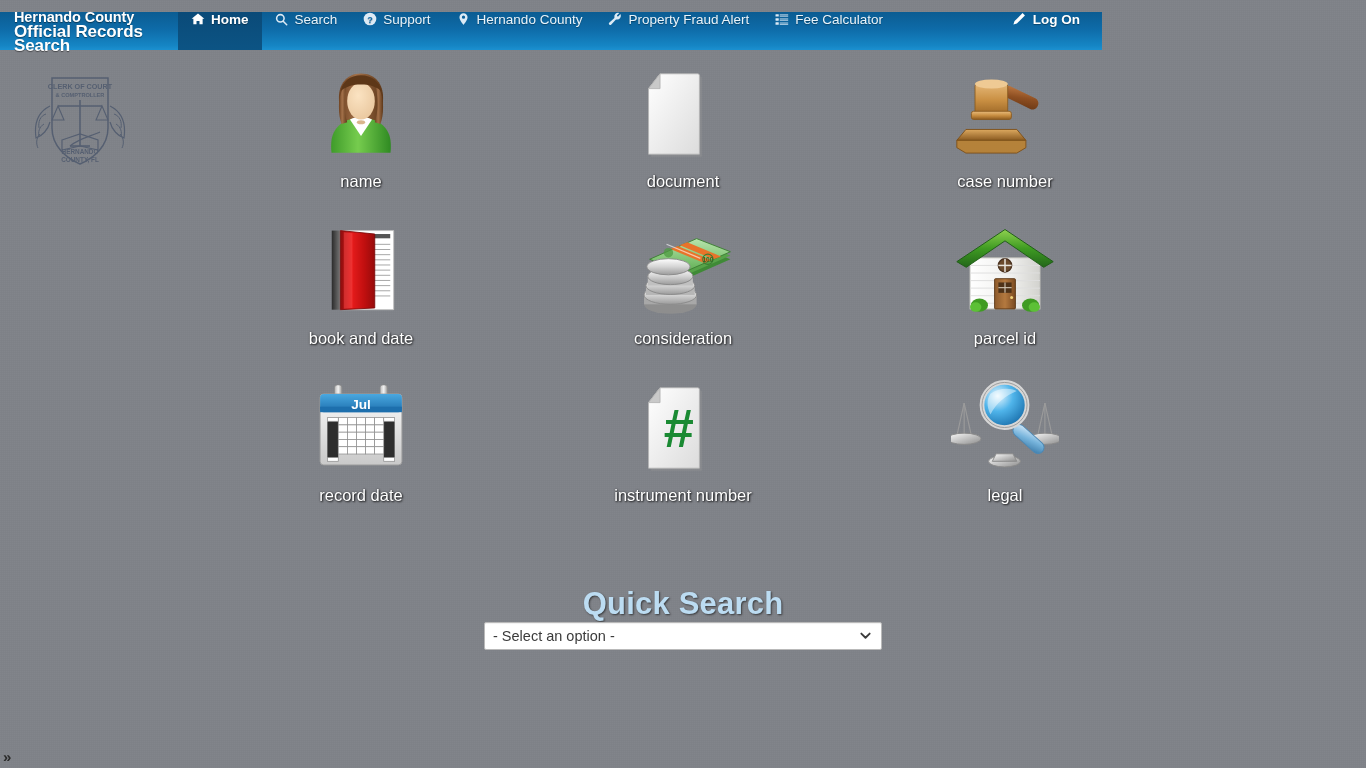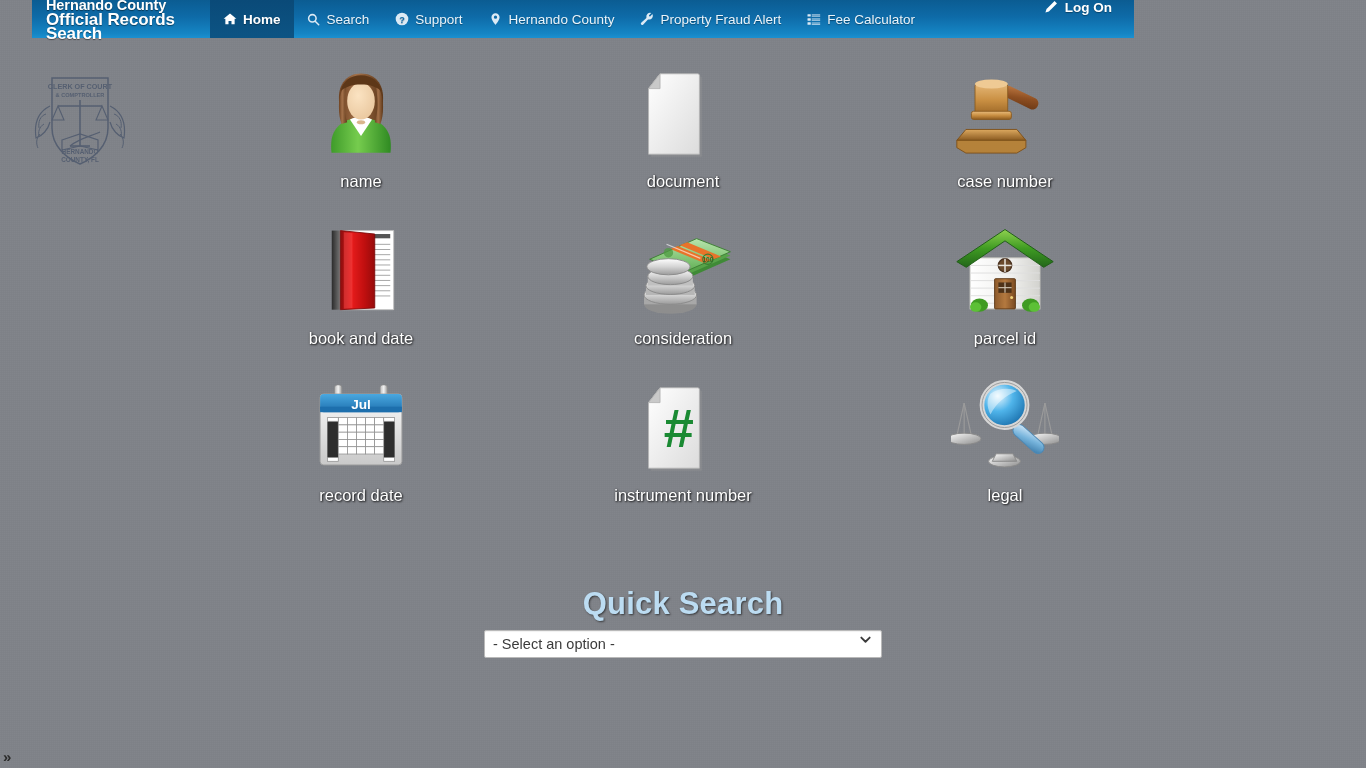--- a/index.html
+++ b/index.html
@@ -11,39 +11,38 @@
   body {
     background-color: #808389;
     background-image:
       repeating-linear-gradient(0deg, rgba(255,255,255,0.012) 0 1px, rgba(0,0,0,0.012) 1px 2px),
       repeating-linear-gradient(90deg, rgba(255,255,255,0.010) 0 1px, rgba(0,0,0,0.010) 1px 2px);
     position: relative;
   }
 
   
   #navbar {
-    position: absolute; top: 0; left: 0;
+    position: absolute; top: 12px; left: 0;
     width: 1102px; height: 38px;
     background: linear-gradient(to bottom, #0b5c92 0%, #0e6ba8 45%, #1585c4 88%, #1b90d0 100%);
     display: flex; align-items: stretch;
     z-index: 10;
-    margin-left: 32px;
   }
   #brand {
     display: flex; flex-direction: column; justify-content: center;
     padding: 0 14px 0 14px;
     width: 178px;
     color: #ffffff;
     text-shadow: 0 1px 1px rgba(0,0,0,.45);
   }
   #brand .b1 { font-size: 14.5px; font-weight: bold; line-height: 15px; letter-spacing: -0.1px;}
   #brand .b2 { font-size: 17px; font-weight: bold; line-height: 14px; letter-spacing: -0.1px;}
 
   .navitem {
-    display: flex; align-items: center; gap: 6px;
+    display: flex; gap: 6px;
     padding: 0 13px;
     color: #e9f4fb;
     font-size: 13.5px;
     text-shadow: 0 1px 1px rgba(0,0,0,.35);
     cursor: pointer;
     white-space: nowrap;
   }
   .navitem.active {
     background: linear-gradient(to bottom,#0a4a78 0%, #0c5484 100%);
     color: #ffffff;
@@ -98,21 +97,21 @@
   #qs {
     position:absolute; left:0; top:586px; width:1366px;
     display:flex; flex-direction:column; align-items:center;
   }
   #qs-title {
     font-size: 31px; font-weight: bold; color: #bcdcf2;
     text-shadow: 1px 1px 2px rgba(0,0,0,.55);
     letter-spacing: .2px;
   }
   #qs-select {
-    margin-top: 8px;
+    margin-top: 0;
     width: 398px; height: 28px;
     background: #ffffff;
     border: 1px solid #b9b9b9;
     border-radius: 2px;
     font-family: "Liberation Sans", sans-serif;
     font-size: 14.5px;
     color: #3b3b3b;
     padding: 0 8px;
     appearance: none; -webkit-appearance: none;
     box-shadow: inset 0 1px 1px rgba(0,0,0,.06);

